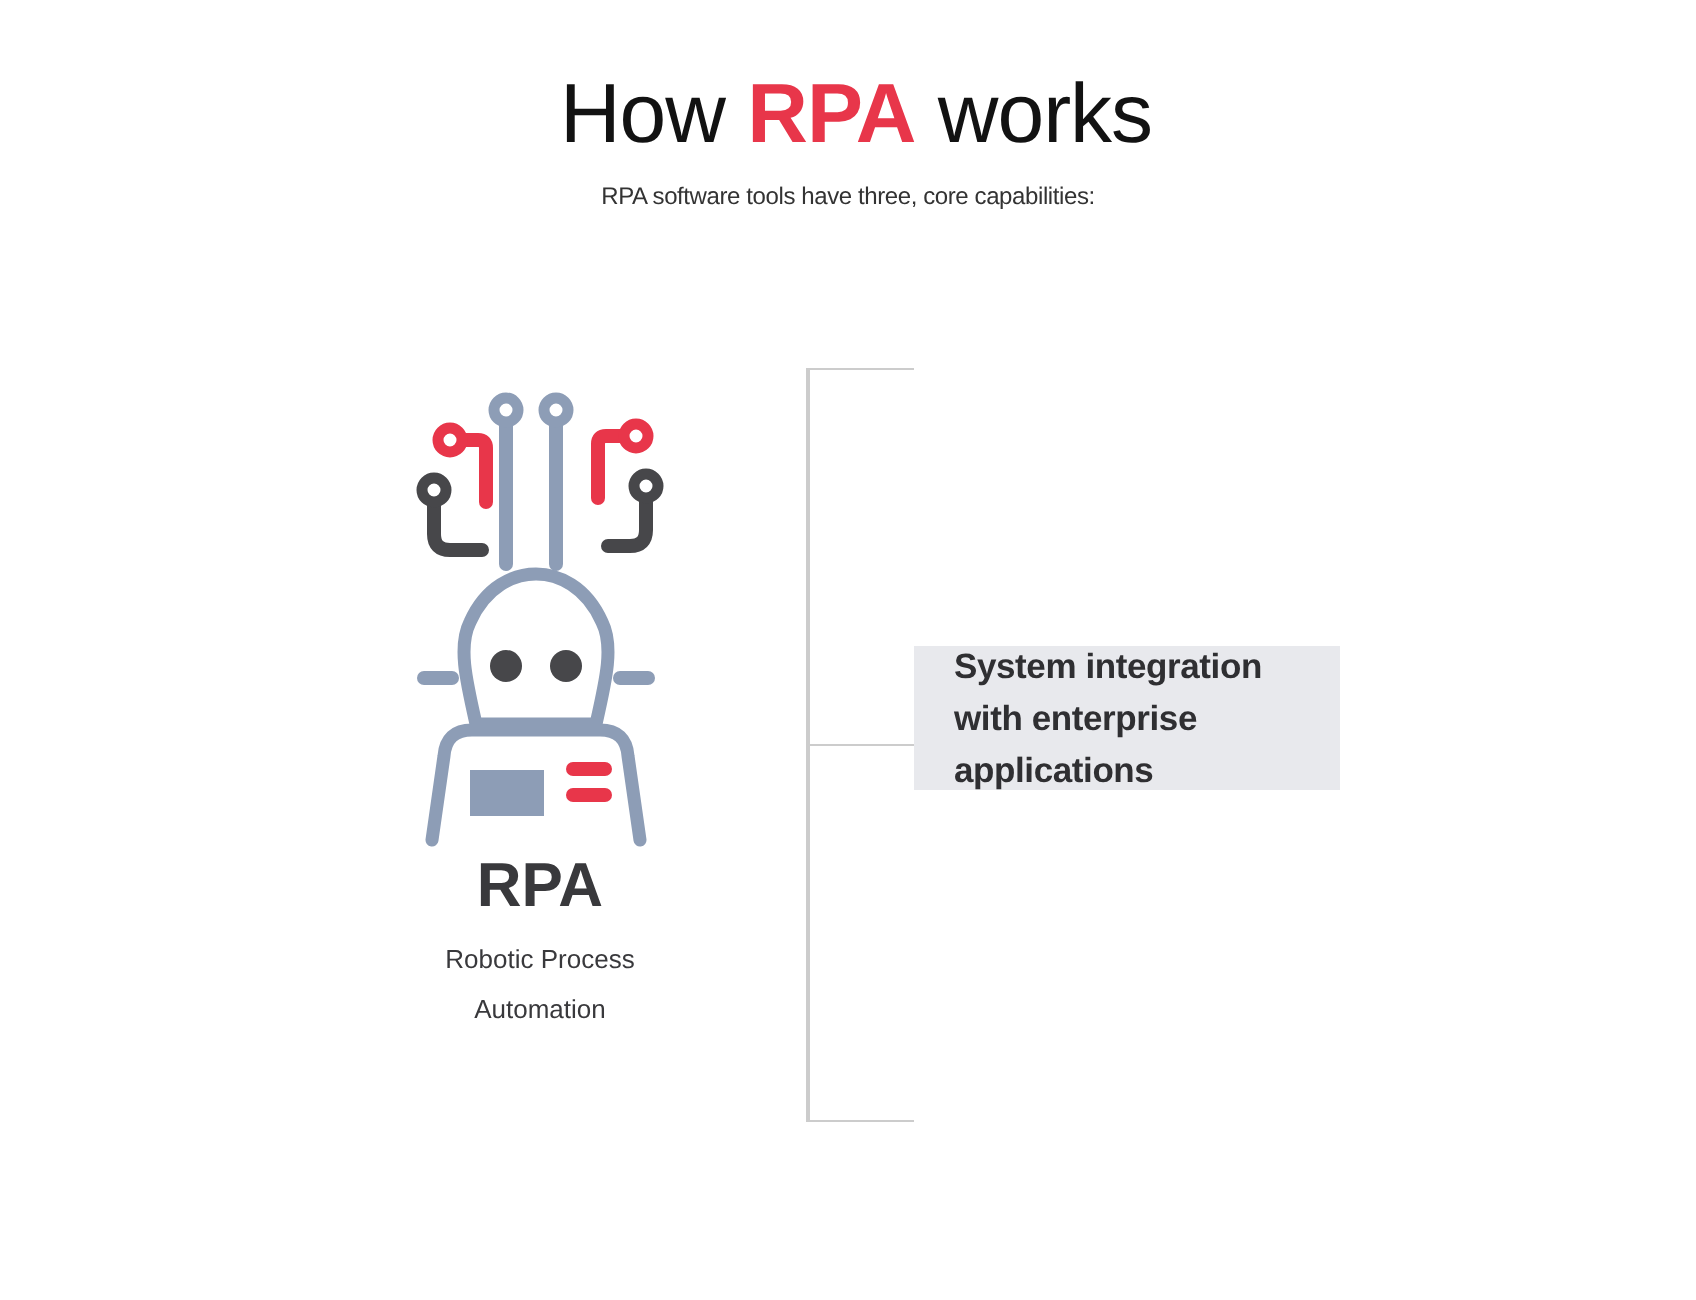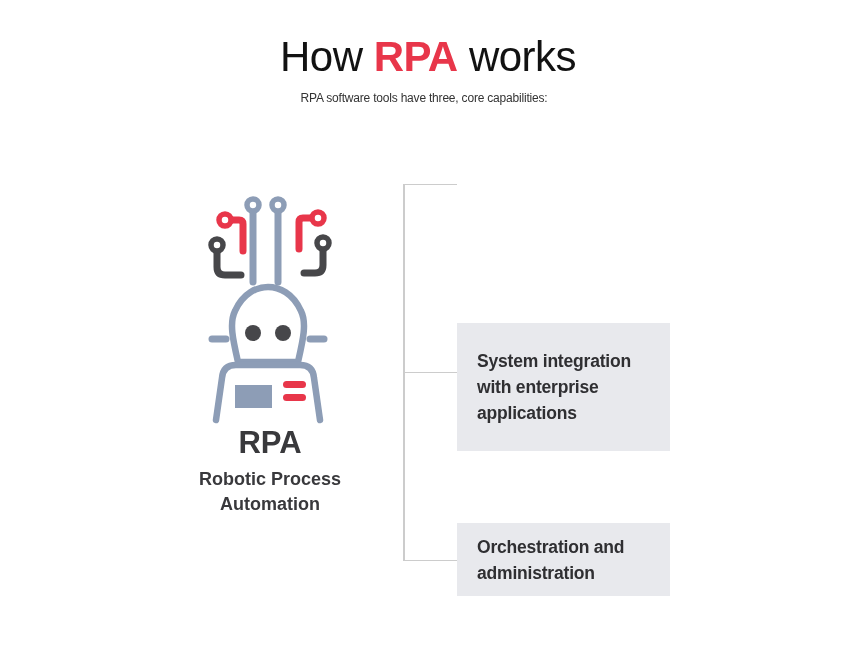--- a/index.html
+++ b/index.html
@@ -38,37 +38,37 @@
   .s-red{stroke:var(--accent_red);}
   .s-dark{stroke:var(--icon_dark);}
   .f-blue{fill:var(--icon_blue);}
   .f-red{fill:var(--accent_red);}
   .f-dark{fill:var(--icon_dark);}
   .rpa-label{
     position:absolute;left:170px;top:426px;width:200px;
     text-align:center;color:var(--label_text);
   }
   .acronym{font-size:31px;font-weight:700;line-height:34px;}
-  .full-name{margin-top:7px;font-size:18px;line-height:25px;white-space:pre-line;font-weight:bold;}
+  .full-name{margin-top:7px;font-size:13px;line-height:25px;white-space:pre-line;}
   .connector{position:absolute;background:var(--connector);}
   #conn-v{left:403px;top:184px;width:1.5px;height:377px;}
   #conn-h1{left:403px;top:183.5px;width:54px;height:1.5px;}
   #conn-h2{left:403px;top:371.5px;width:54px;height:1.5px;}
   #conn-h3{left:403px;top:559.5px;width:54px;height:1.5px;}
   .cap-box{
     position:absolute;left:457px;width:213px;background:var(--box_bg);
     display:flex;align-items:center;
   }
   .cap-box .cap-label{
     display:block;padding:0 10px 0 20px;
     font-size:17.5px;font-weight:700;line-height:26px;
     color:var(--box_text);white-space:pre-line;letter-spacing:-0.2px;
   }
   #box1{top:153px;height:68px;}
-  #box2{top:323px;height:128px;}
+  #box2{top:323px;height:72px;}
   #box3{top:523px;height:73px;}
 </style>
 </head>
 <body>
 
 <div class="canvas">
 
   <h1 class="title">
     <span>How</span>
     <span class="hl">RPA</span>
@@ -113,18 +113,14 @@
   <div class="connector" id="conn-v"></div>
   <div class="connector" id="conn-h1"></div>
   <div class="connector" id="conn-h2"></div>
   <div class="connector" id="conn-h3"></div>
 
   <div class="cap-box" id="box2">
     <span class="cap-label">System integration
 with enterprise
 applications</span>
   </div>
-  <div class="cap-box" id="box3">
-    <span class="cap-label">Orchestration and
-administration</span>
-  </div>
 
 </div>
 
 </body></html>

